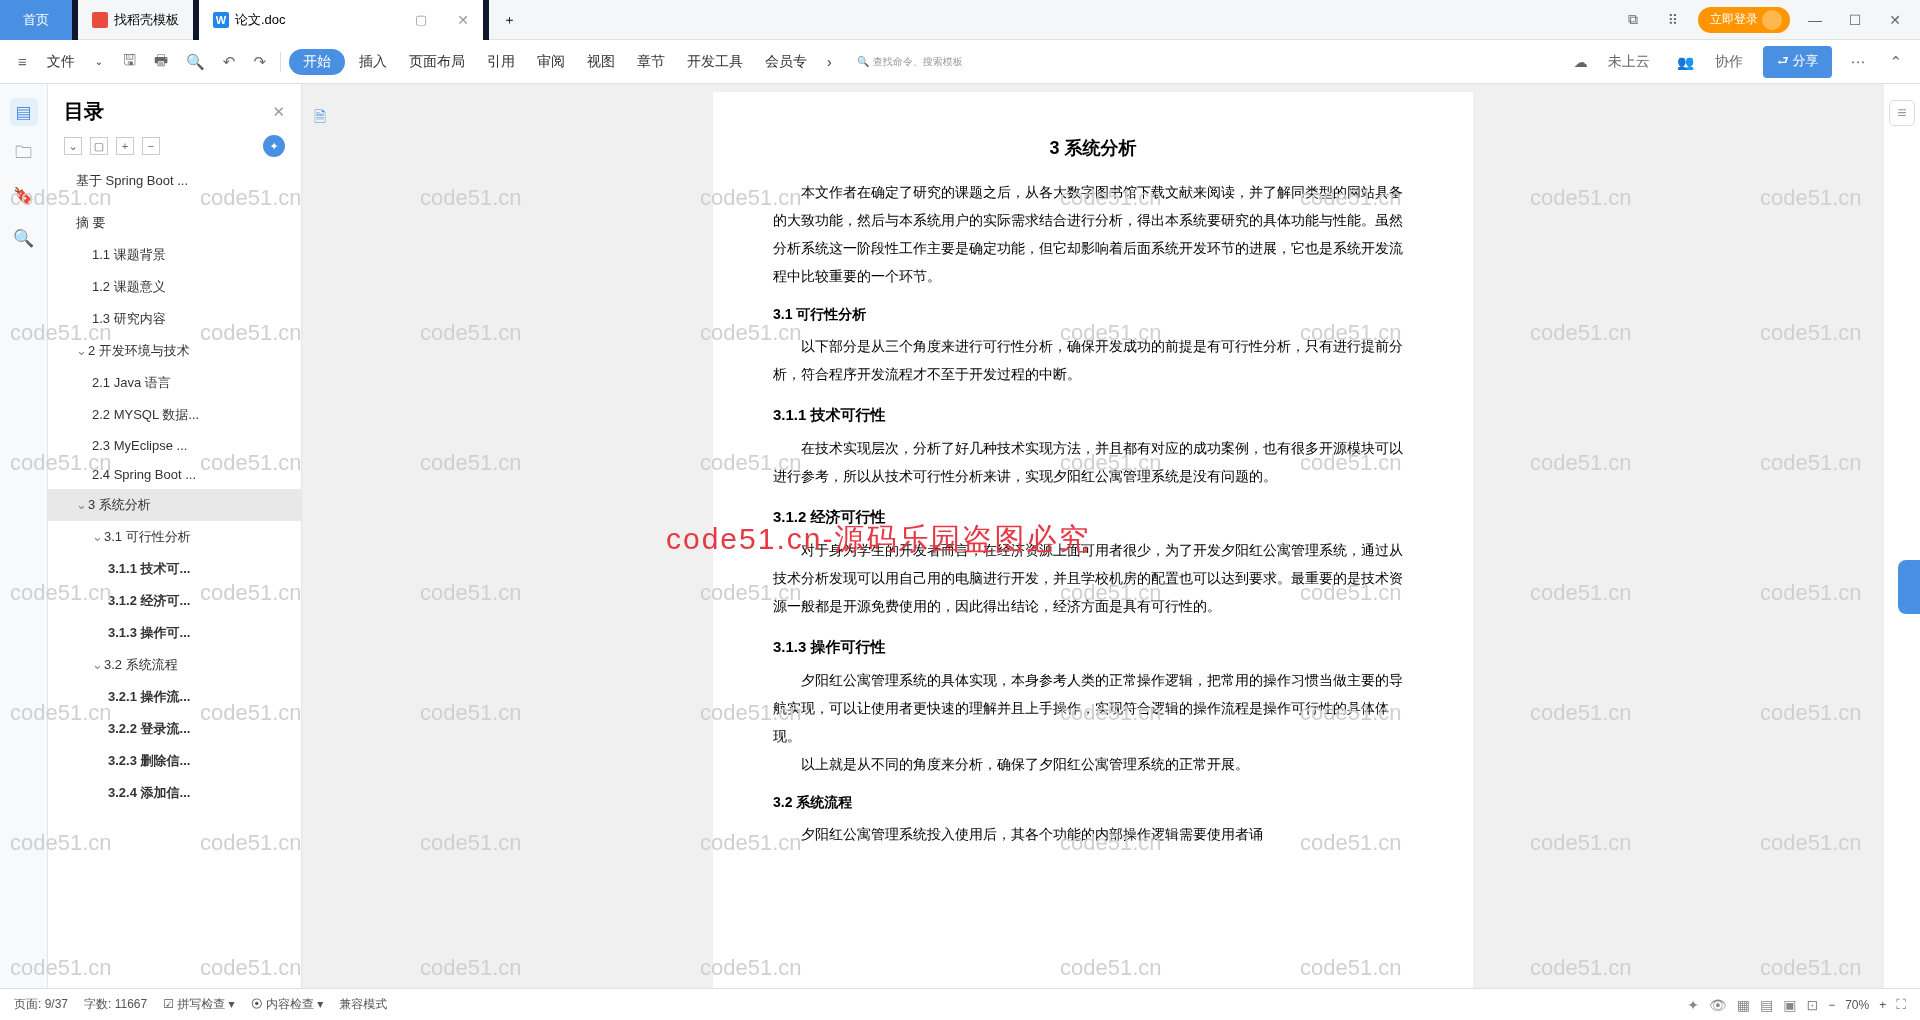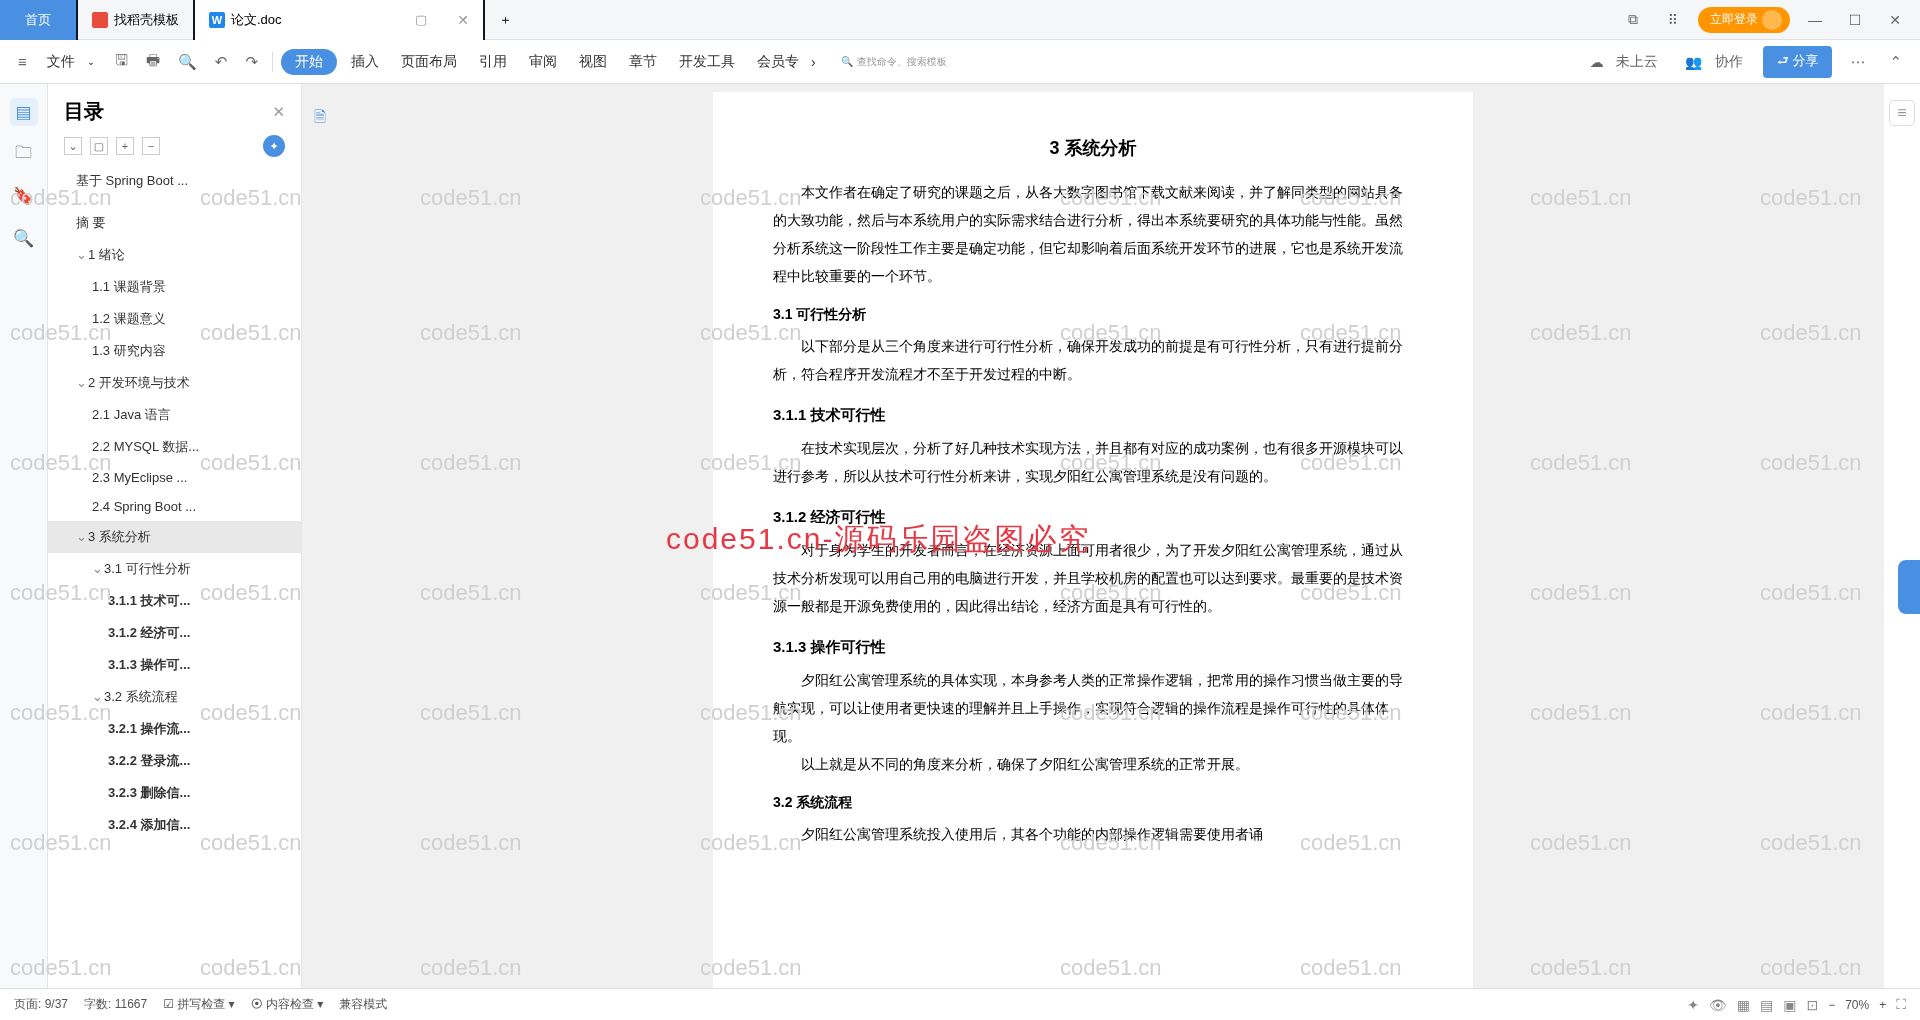--- a/index.html
+++ b/index.html
@@ -1,31 +1,31 @@
 <!DOCTYPE html>
 <html><head>
 <meta charset="utf-8">
 <style>
 *{margin:0;padding:0;box-sizing:border-box;font-family:"Microsoft YaHei",sans-serif;}
 body{width:1920px;height:1020px;background:#fff;overflow:hidden;position:relative;display:flex;flex-direction:column;}
 .titlebar{height:40px;background:#f5f6f7;display:flex;align-items:center;border-bottom:1px solid #e0e0e0;}
-.tab{height:40px;display:flex;align-items:center;padding:0 14px;font-size:13px;gap:6px;border-right:2px solid #0f172a;}
+.tab{height:40px;display:flex;align-items:center;padding:0 14px;font-size:13px;gap:6px;border-right:6px solid #0f172a;}
 .tab.home{background:#4a90e2;color:#fff;width:78px;justify-content:center;}
 .tab.active{background:#fff;}
 .tab-icon{width:16px;height:16px;border-radius:2px;}
 .tab-icon.red{background:#e74c3c;}
 .tab-icon.blue{background:#2186eb;display:flex;align-items:center;justify-content:center;color:#fff;font-size:11px;font-weight:bold;}
 .tab .close{margin-left:16px;color:#999;font-size:14px;}
 .tab .popup{margin-left:auto;margin-right:8px;color:#999;}
 .titlebar-right{margin-left:auto;display:flex;align-items:center;gap:10px;padding-right:10px;}
 .login-btn{background:#ff9500;color:#fff;padding:3px 8px 3px 12px;border-radius:14px;font-size:12px;display:flex;align-items:center;gap:4px;}
 .login-btn .avatar{width:20px;height:20px;background:#ffb84d;border-radius:50%;}
 .win-btn{width:30px;height:30px;display:flex;align-items:center;justify-content:center;color:#666;font-size:14px;}
 .toolbar{height:44px;display:flex;align-items:center;padding:0 12px;gap:6px;border-bottom:1px solid #e0e0e0;}
-.tb-btn{padding:4px 8px;font-size:14px;color:#333;display:flex;align-items:center;gap:12px;}
+.tb-btn{padding:4px 8px;font-size:14px;color:#333;display:flex;align-items:center;gap:20px;}
 .tb-btn.pill{background:#4a90e2;color:#fff;border-radius:14px;padding:4px 14px;}
 .tb-sep{width:1px;height:20px;background:#ddd;margin:0 2px;}
 .tb-icon{color:#666;font-size:15px;padding:4px 6px;}
 .search-box{margin-left:12px;color:#999;font-size:10px;}
 .toolbar-right{margin-left:auto;display:flex;align-items:center;gap:12px;}
 .share-btn{background:#4a90e2;color:#fff;padding:5px 14px;border-radius:4px;font-size:13px;}
 .main{flex:1;display:flex;overflow:hidden;}
 .sidebar-icons{width:48px;background:#f8f9fa;border-right:1px solid #e5e5e5;display:flex;flex-direction:column;align-items:center;gap:14px;padding-top:14px;}
 .side-icon{width:28px;height:28px;display:flex;align-items:center;justify-content:center;color:#666;font-size:17px;border-radius:4px;}
 .side-icon.active{background:#e6f0fb;color:#4a90e2;}
@@ -135,21 +135,20 @@
     <div class="outline-toolbar">
       <span class="ot-btn">⌄</span>
       <span class="ot-btn">▢</span>
       <span class="ot-btn">+</span>
       <span class="ot-btn">−</span>
       <span class="ot-btn circle">✦</span>
     </div>
     <div class="outline-tree" id="tree">
       <div class="tree-item l1" style="font-weight:400;margin-bottom:10px;">基于 Spring Boot ...</div>
     <div class="tree-item l1">摘  要</div>
-        <div class="tree-item l1"><span class="tree-caret">⌄</span>1  绪论</div>
         <div class="tree-item l2">1.1  课题背景</div>
         <div class="tree-item l2">1.2  课题意义</div>
         <div class="tree-item l2">1.3  研究内容</div>
         <div class="tree-item l1"><span class="tree-caret">⌄</span>2  开发环境与技术</div>
         <div class="tree-item l2">2.1 Java 语言</div>
         <div class="tree-item l2">2.2 MYSQL 数据...</div>
         <div class="tree-item l2">2.3 MyEclipse ...</div>
         <div class="tree-item l2">2.4 Spring Boot ...</div>
         <div class="tree-item l1 selected"><span class="tree-caret">⌄</span>3  系统分析</div>
         <div class="tree-item l2"><span class="tree-caret">⌄</span>3.1  可行性分析</div>

